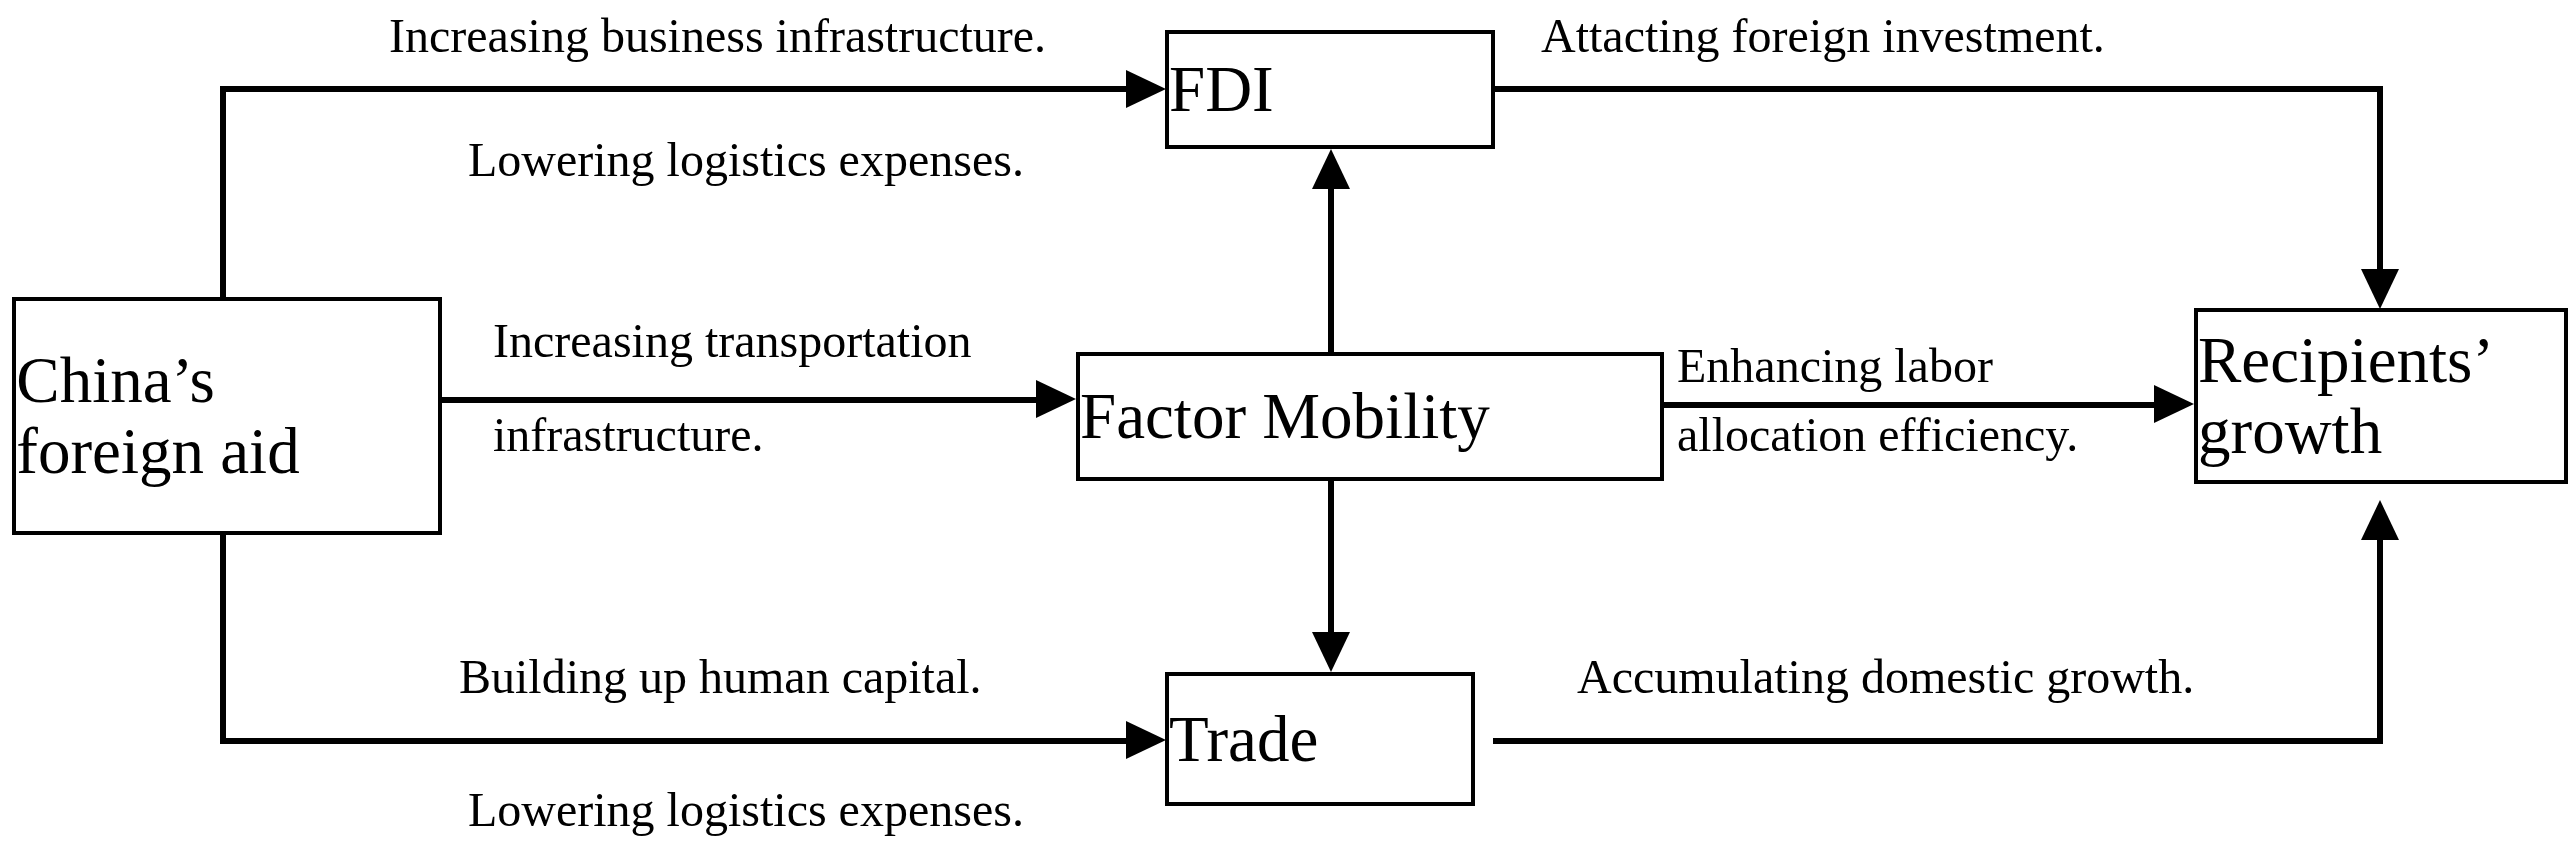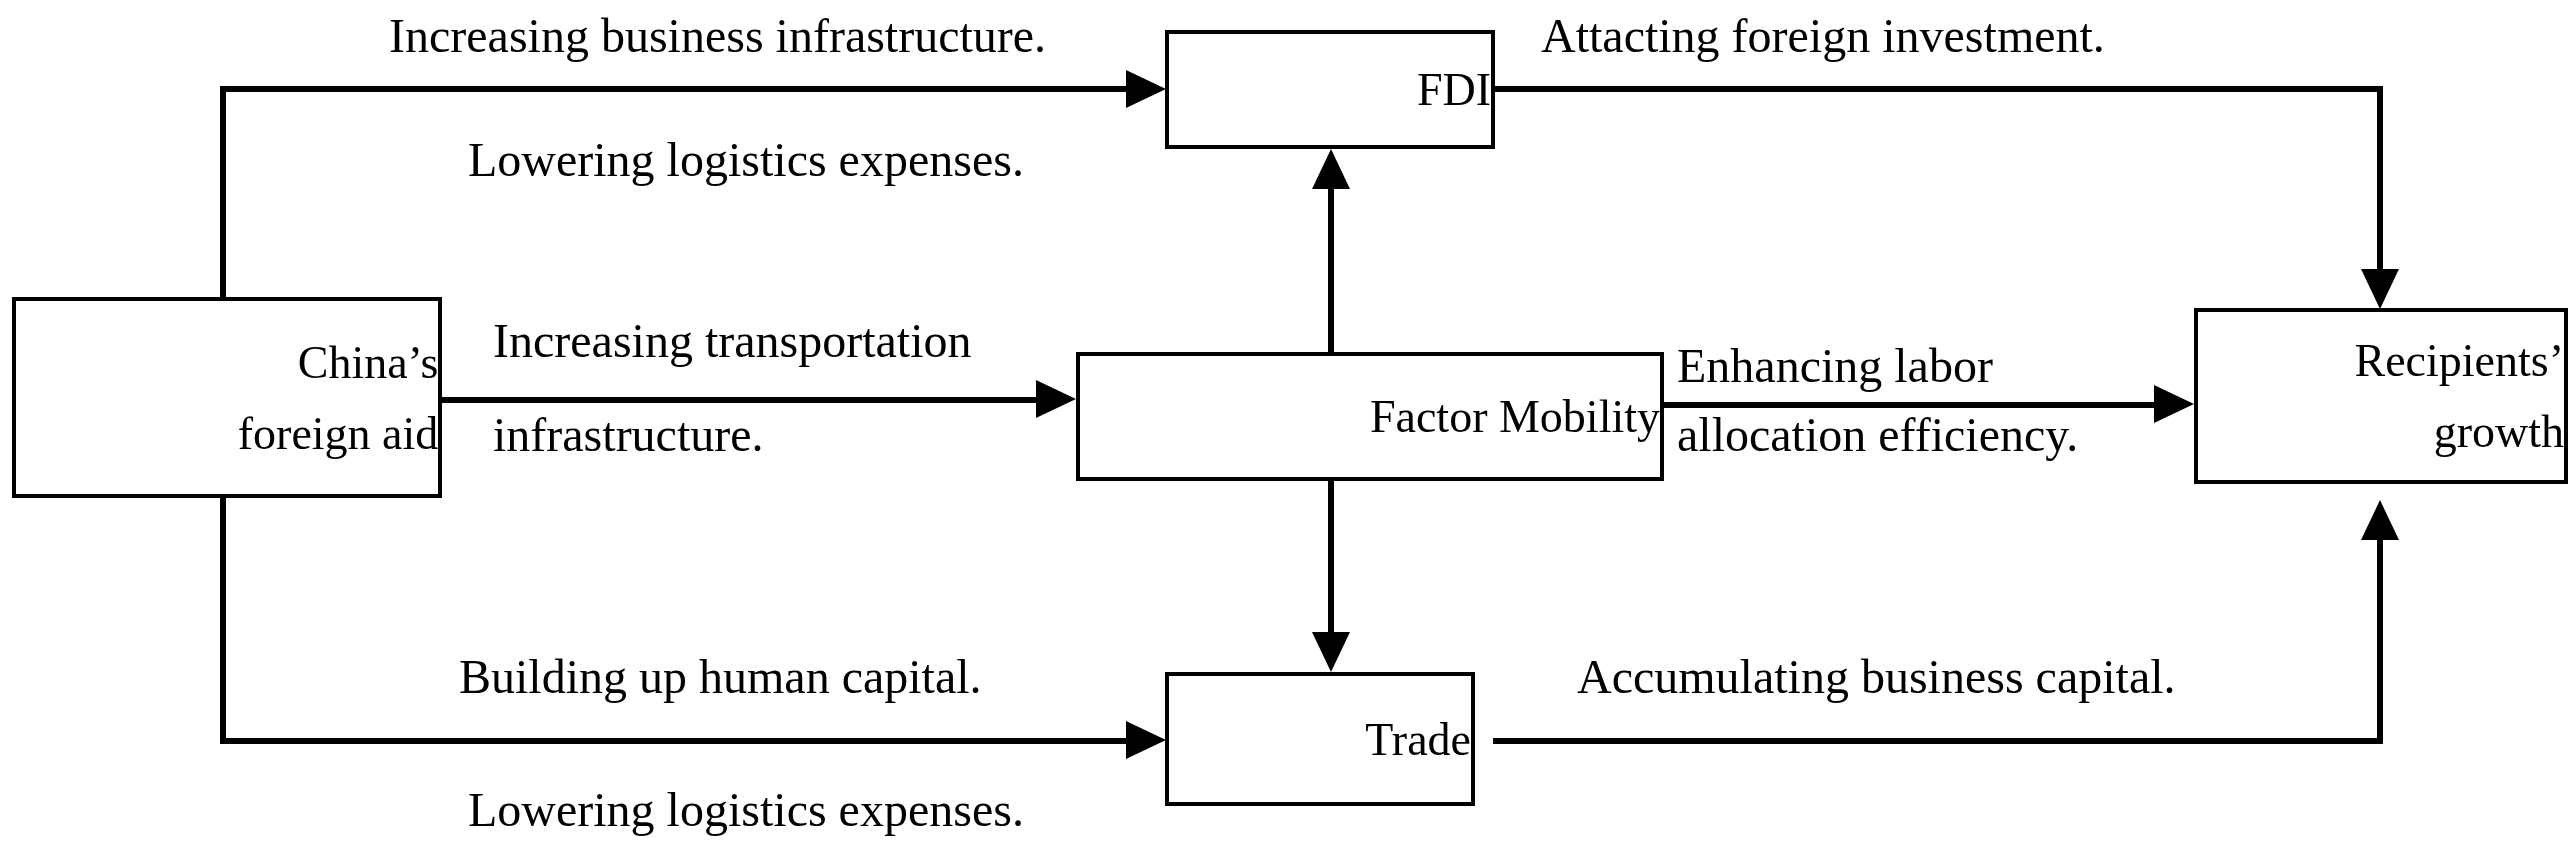--- a/index.html
+++ b/index.html
@@ -12,24 +12,24 @@
     color: #000000;
     overflow: hidden;
   }
   .node {
     position: absolute;
     box-sizing: border-box;
     border: 4.1px solid #000000;
     background: #ffffff;
     display: flex;
     flex-direction: column;
-    align-items: flex-end;
+    align-items: flex-start;
     justify-content: center;
     text-align: center;
-    font-size: 46px;
+    font-size: 65px;
     line-height: 71px;
     z-index: 3;
   }
   .edge-label {
     position: absolute;
     font-size: 48px;
     line-height: 52px;
     white-space: nowrap;
     z-index: 4;
   }
@@ -45,21 +45,21 @@
     border-right: 19px solid transparent;
     border-bottom: 40px solid #000000;
   }
   .ah-down {
     border-left: 19px solid transparent;
     border-right: 19px solid transparent;
     border-top: 40px solid #000000;
   }
 
   
-  #node-china      { left: 12.3px;   top: 297px; width: 430px; height: 201px; }
+  #node-china      { left: 12.3px;   top: 297px; width: 430px; height: 238px; }
   #node-fdi        { left: 1165px; top: 29.5px;  width: 330px; height: 119px; }
   #node-factor     { left: 1076px; top: 352px; width: 588px; height: 129px; }
   #node-trade      { left: 1165px; top: 672px; width: 310px; height: 134px; }
   #node-recipients { left: 2194px; top: 308px; width: 374px; height: 176px; }
 
   
   #seg-china-up          { left: 220px;  top: 86px;  width: 6.2px;    height: 213px; }
   #seg-china-fdi         { left: 220px;  top: 86px;  width: 910px; height: 6.2px; }
   #seg-china-factor      { left: 439px;  top: 397px;  width: 602px;  height: 6.2px; }
   #seg-china-down        { left: 220px;  top: 493px;  width: 6.2px;    height: 251px; }
@@ -145,16 +145,16 @@
 
   <div class="edge-label" id="lab-china-fdi-above">Increasing business infrastructure.</div>
   <div class="edge-label" id="lab-china-fdi-below">Lowering logistics expenses.</div>
   <div class="edge-label" id="lab-china-factor-above">Increasing transportation</div>
   <div class="edge-label" id="lab-china-factor-below">infrastructure.</div>
   <div class="edge-label" id="lab-fdi-recipients">Attacting foreign investment.</div>
   <div class="edge-label" id="lab-factor-recip-above">Enhancing labor</div>
   <div class="edge-label" id="lab-factor-recip-below">allocation efficiency.</div>
   <div class="edge-label" id="lab-china-trade-above">Building up human capital.</div>
   <div class="edge-label" id="lab-china-trade-below">Lowering logistics expenses.</div>
-  <div class="edge-label" id="lab-trade-recipients">Accumulating business capital.</div>
+  <div class="edge-label" id="lab-trade-recipients">Accumulating domestic growth.</div>
 
 </div>
 
 
 </body></html>

